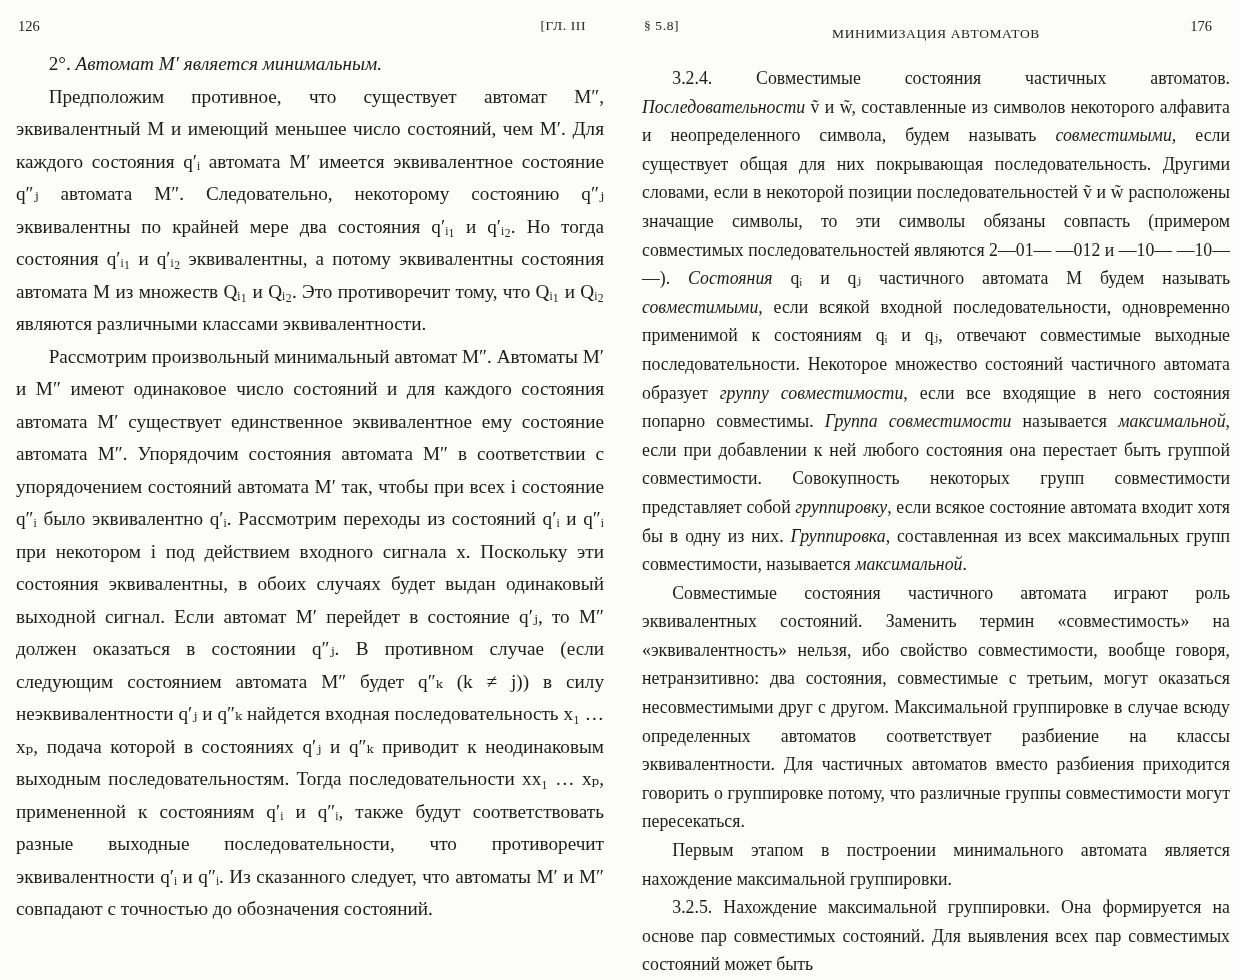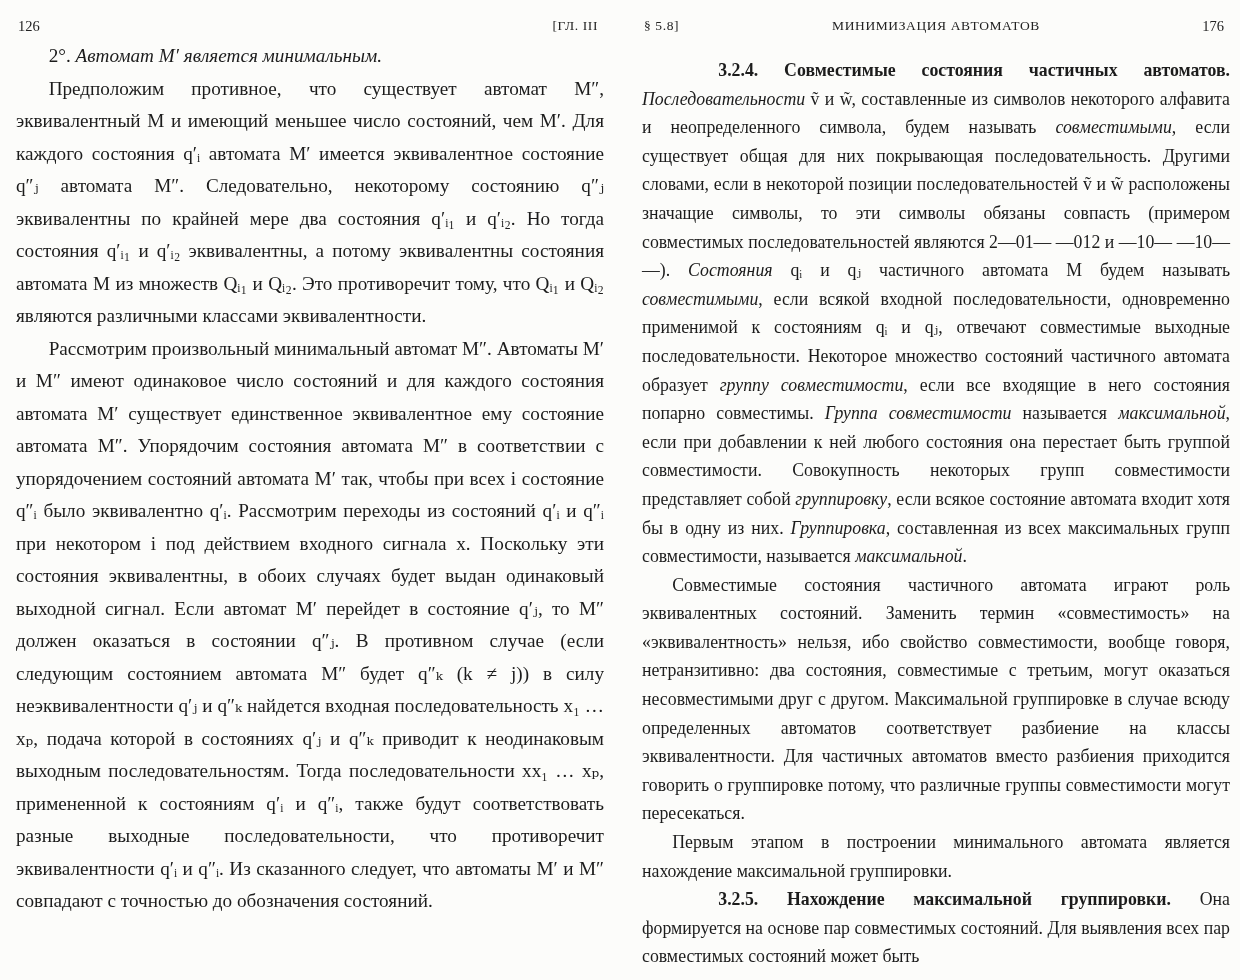--- a/index.html
+++ b/index.html
@@ -15,42 +15,42 @@
     overflow:hidden;
     position:relative;
   }
   .page{
     position:absolute;top:0;height:980px;width:588px;
   }
   .page.left{left:16px;}
   .page.right{left:642px;}
   .page-header{
     position:relative;
-    padding-top:18px;
+    padding-top:26px;
     font-size:13.5px;
     letter-spacing:0.6px;
     text-align:center;
     white-space:nowrap;
     color:#222;
   }
   .ph-side{position:absolute;top:18px;}
   .ph-left{left:2px;}
-  .ph-right{right:6px;}
+  .ph-right{right:18px;}
   .page-number{font-size:14.5px;letter-spacing:0;}
   .page-body{
     margin-top:22px;
     text-align:justify;
   }
   .page.left .page-body{font-size:19.2px;line-height:32.5px;}
   .page.right .page-body{font-size:17.8px;line-height:28.6px;}
   .para{margin:0;}
   .para.indent{text-indent:1.7em;}
   .seg-n{font-style:normal;}
   .seg-i{font-style:italic;}
-  .seg-b{font-weight:bold;margin-left:46px;}
+  .seg-b{font-weight:normal;}
   .seg-sub{
     font-size:0.68em;
     font-style:italic;
     vertical-align:-0.25em;
   }
 </style>
 </head>
 <body>
 
 <div class="page left">

